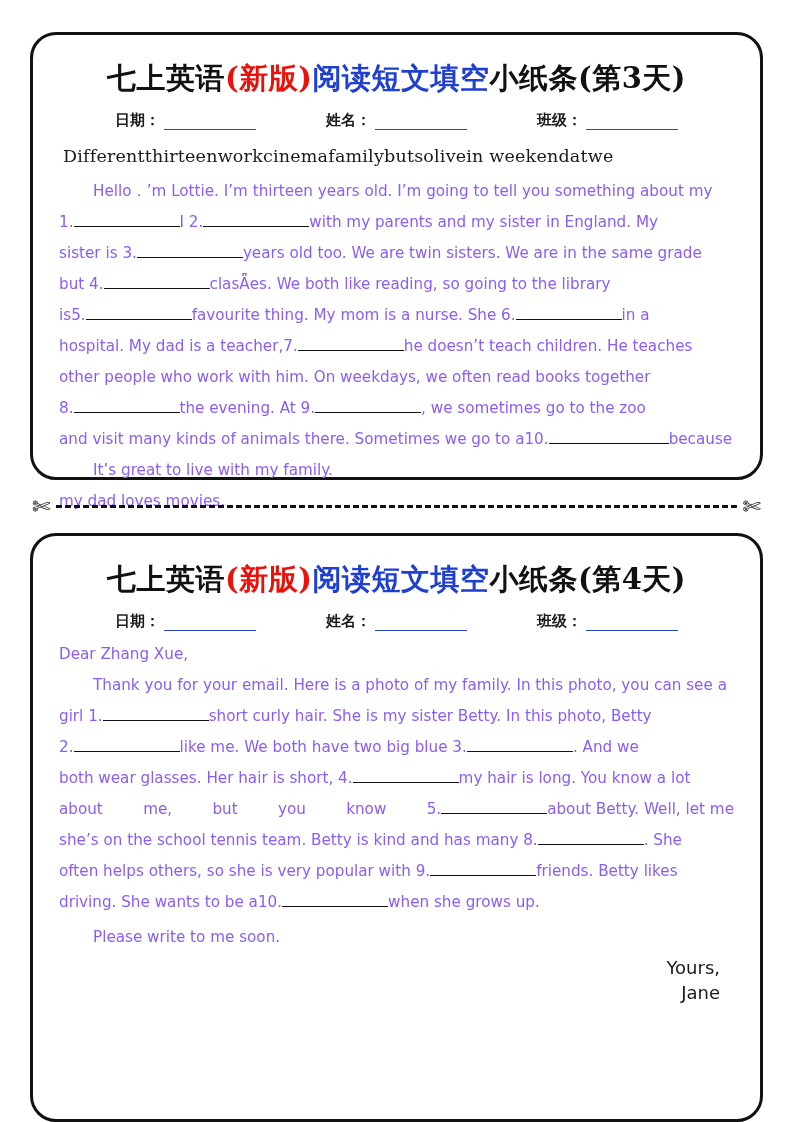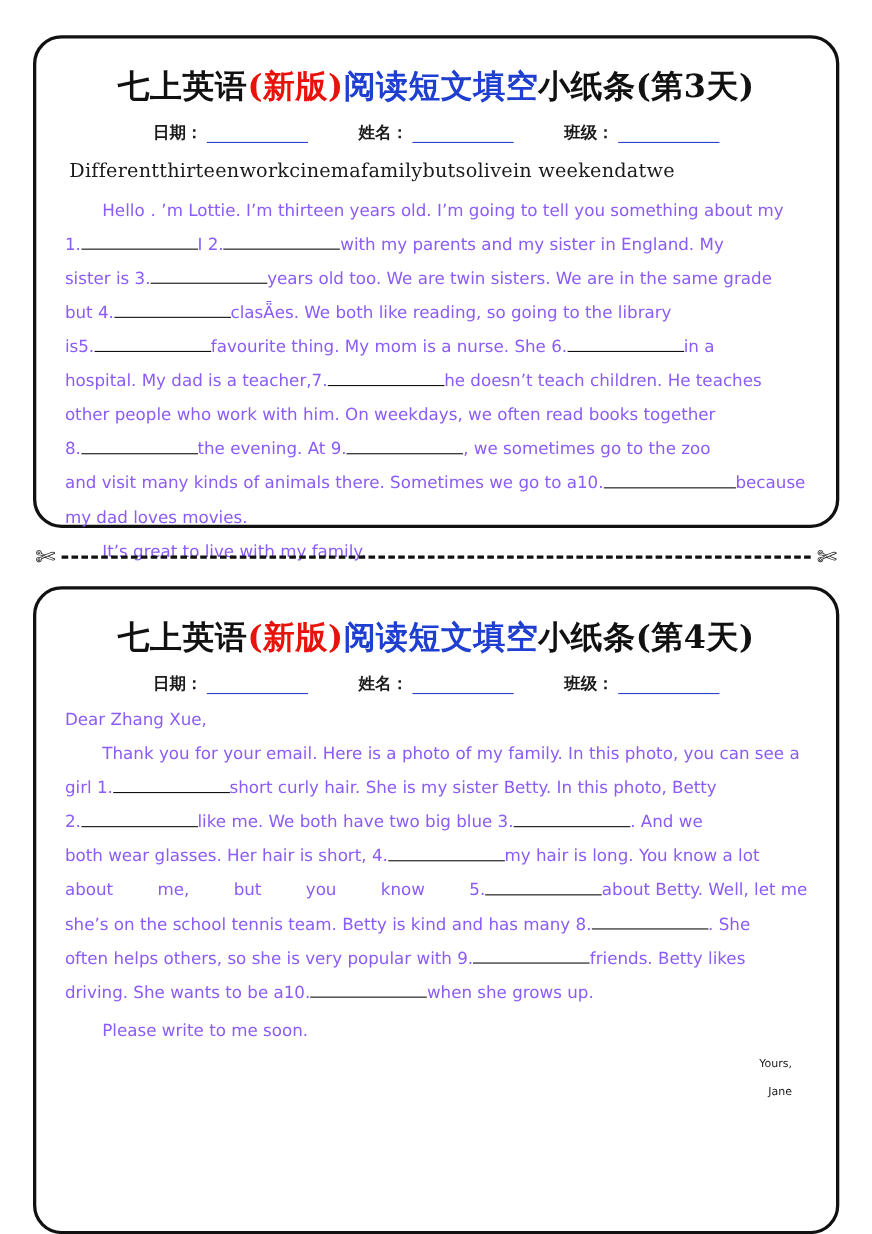--- a/index.html
+++ b/index.html
@@ -42,21 +42,21 @@
     white-space: nowrap;
     margin: 6px 0 12px 0;
   }
   .title .black { color: #111; }
   .title .red { color: #e8120b; }
   .title .blue { color: #1f3fd0; }
 
   .meta-row {
     display: flex;
     justify-content: center;
-    gap: 46px;
+    gap: 70px;
     font-size: 14.5px;
     margin-bottom: 8px;
     font-family: "DejaVu Sans", "Liberation Sans", sans-serif;
   }
   .meta-item {
     display: flex;
     align-items: flex-end;
     gap: 4px;
   }
   .meta-label {
@@ -102,21 +102,21 @@
 
   .line { display: block; }
   .closing {
     margin-top: 4px;
   }
   .signature {
     text-align: right;
     line-height: 25px;
     margin-top: 2px;
     font-family: "DejaVu Sans", "Liberation Sans", sans-serif;
-    font-size: 10px;
+    font-size: 18px;
     padding-right: 14px;
   }
 
   .cut-row {
     height: 54px;
     display: flex;
     align-items: center;
     justify-content: center;
     gap: 6px;
     padding: 0 2px;
@@ -181,22 +181,22 @@
     <div class="passage">
       <span class="line"><span class="indent"></span><span>Hello．’m Lottie. I’m thirteen years old. I’m going to tell you something about my</span></span>
       <span class="line"><span>1.</span><span class="blank b-md"></span><span>I 2.</span><span class="blank b-md"></span><span>with my parents and my sister in England. My</span></span>
       <span class="line"><span>sister is 3.</span><span class="blank b-md"></span><span>years old too. We are twin sisters. We are in the same grade</span></span>
       <span class="line"><span>but 4.</span><span class="blank b-md"></span><span>clasǞes. We both like reading, so going to the library</span></span>
       <span class="line"><span>is5.</span><span class="blank b-md"></span><span>favourite thing. My mom is a nurse. She 6.</span><span class="blank b-md"></span><span>in a</span></span>
       <span class="line"><span>hospital. My dad is a teacher,7.</span><span class="blank b-md"></span><span>he doesn’t teach children. He teaches</span></span>
       <span class="line"><span>other people who work with him. On weekdays, we often read books together</span></span>
       <span class="line"><span>8.</span><span class="blank b-md"></span><span>the evening. At 9.</span><span class="blank b-md"></span><span>, we sometimes go to the zoo</span></span>
       <span class="line"><span>and visit many kinds of animals there. Sometimes we go to a10.</span><span class="blank b-lg"></span><span>because</span></span>
+      <span class="line"><span class="indent"></span><span>It’s great to live with my family.</span></span>
       <span class="line"><span>my dad loves movies.</span></span>
-      <span class="line"><span class="indent"></span><span>It’s great to live with my family.</span></span>
     </div>
   </div>
 
   <div class="cut-row">
     <span class="scissors">✄</span>
     <span class="dashes"></span>
     <span class="scissors">✄</span>
   </div>
 
   <div class="card card-2">

